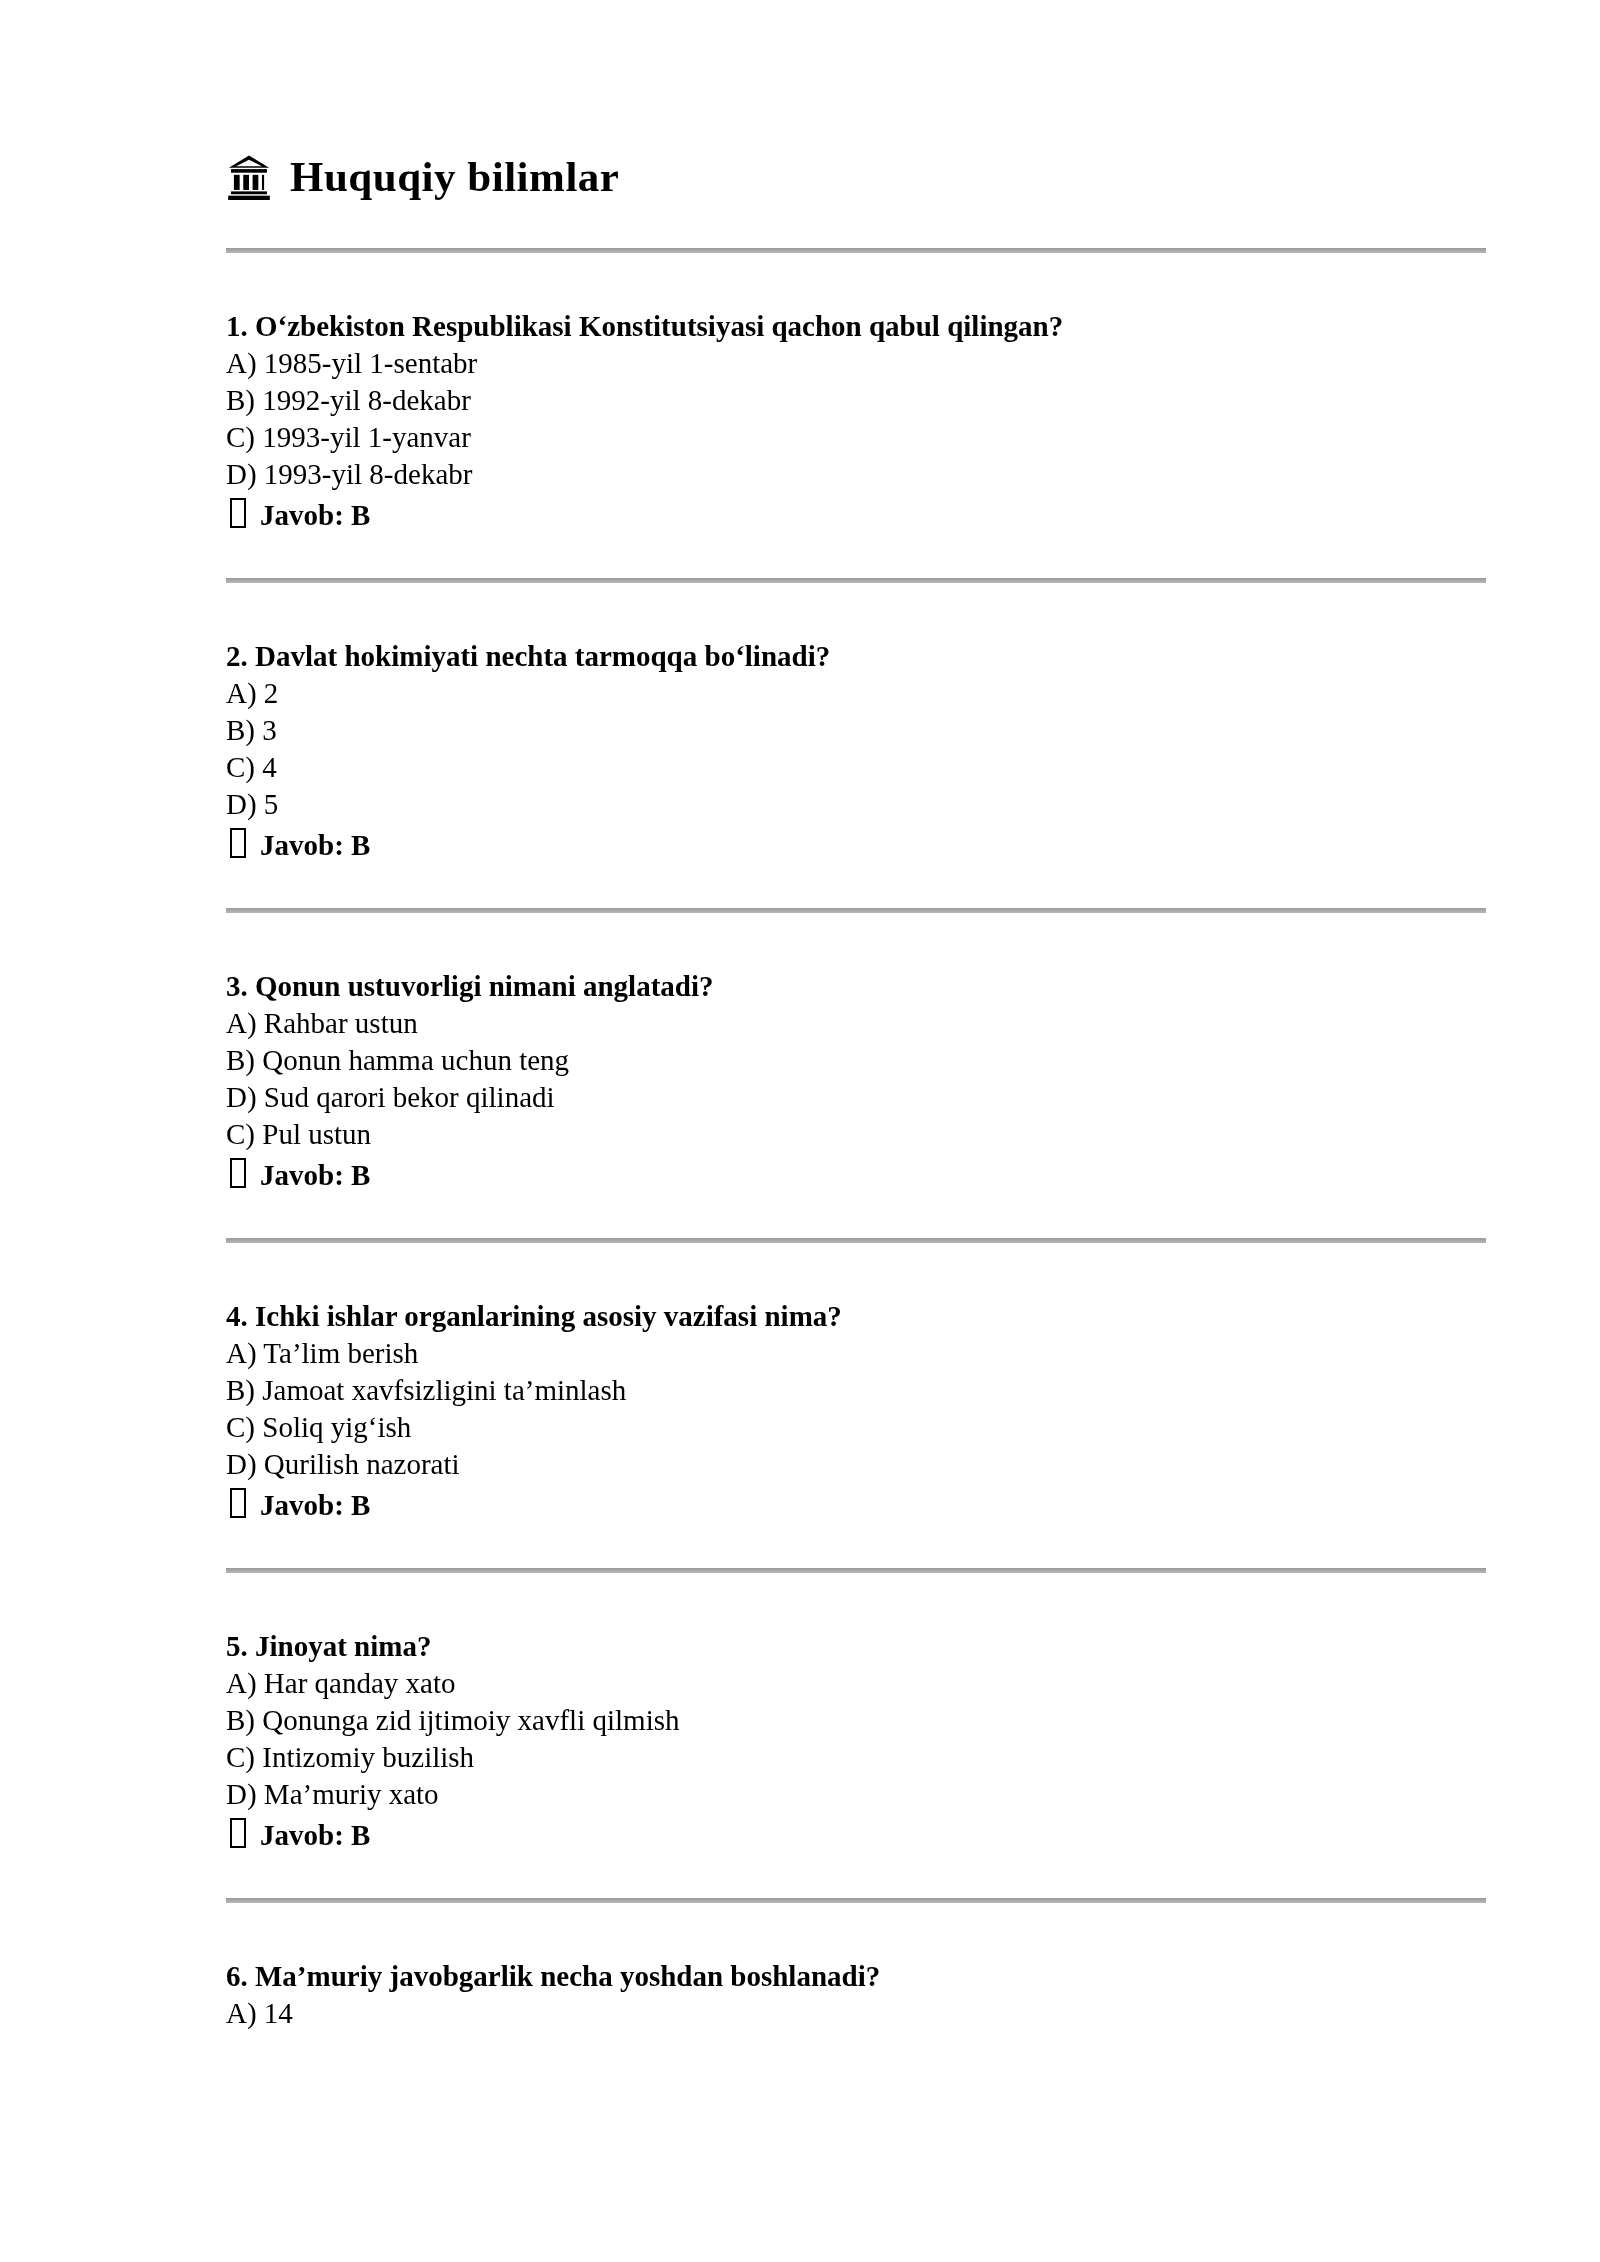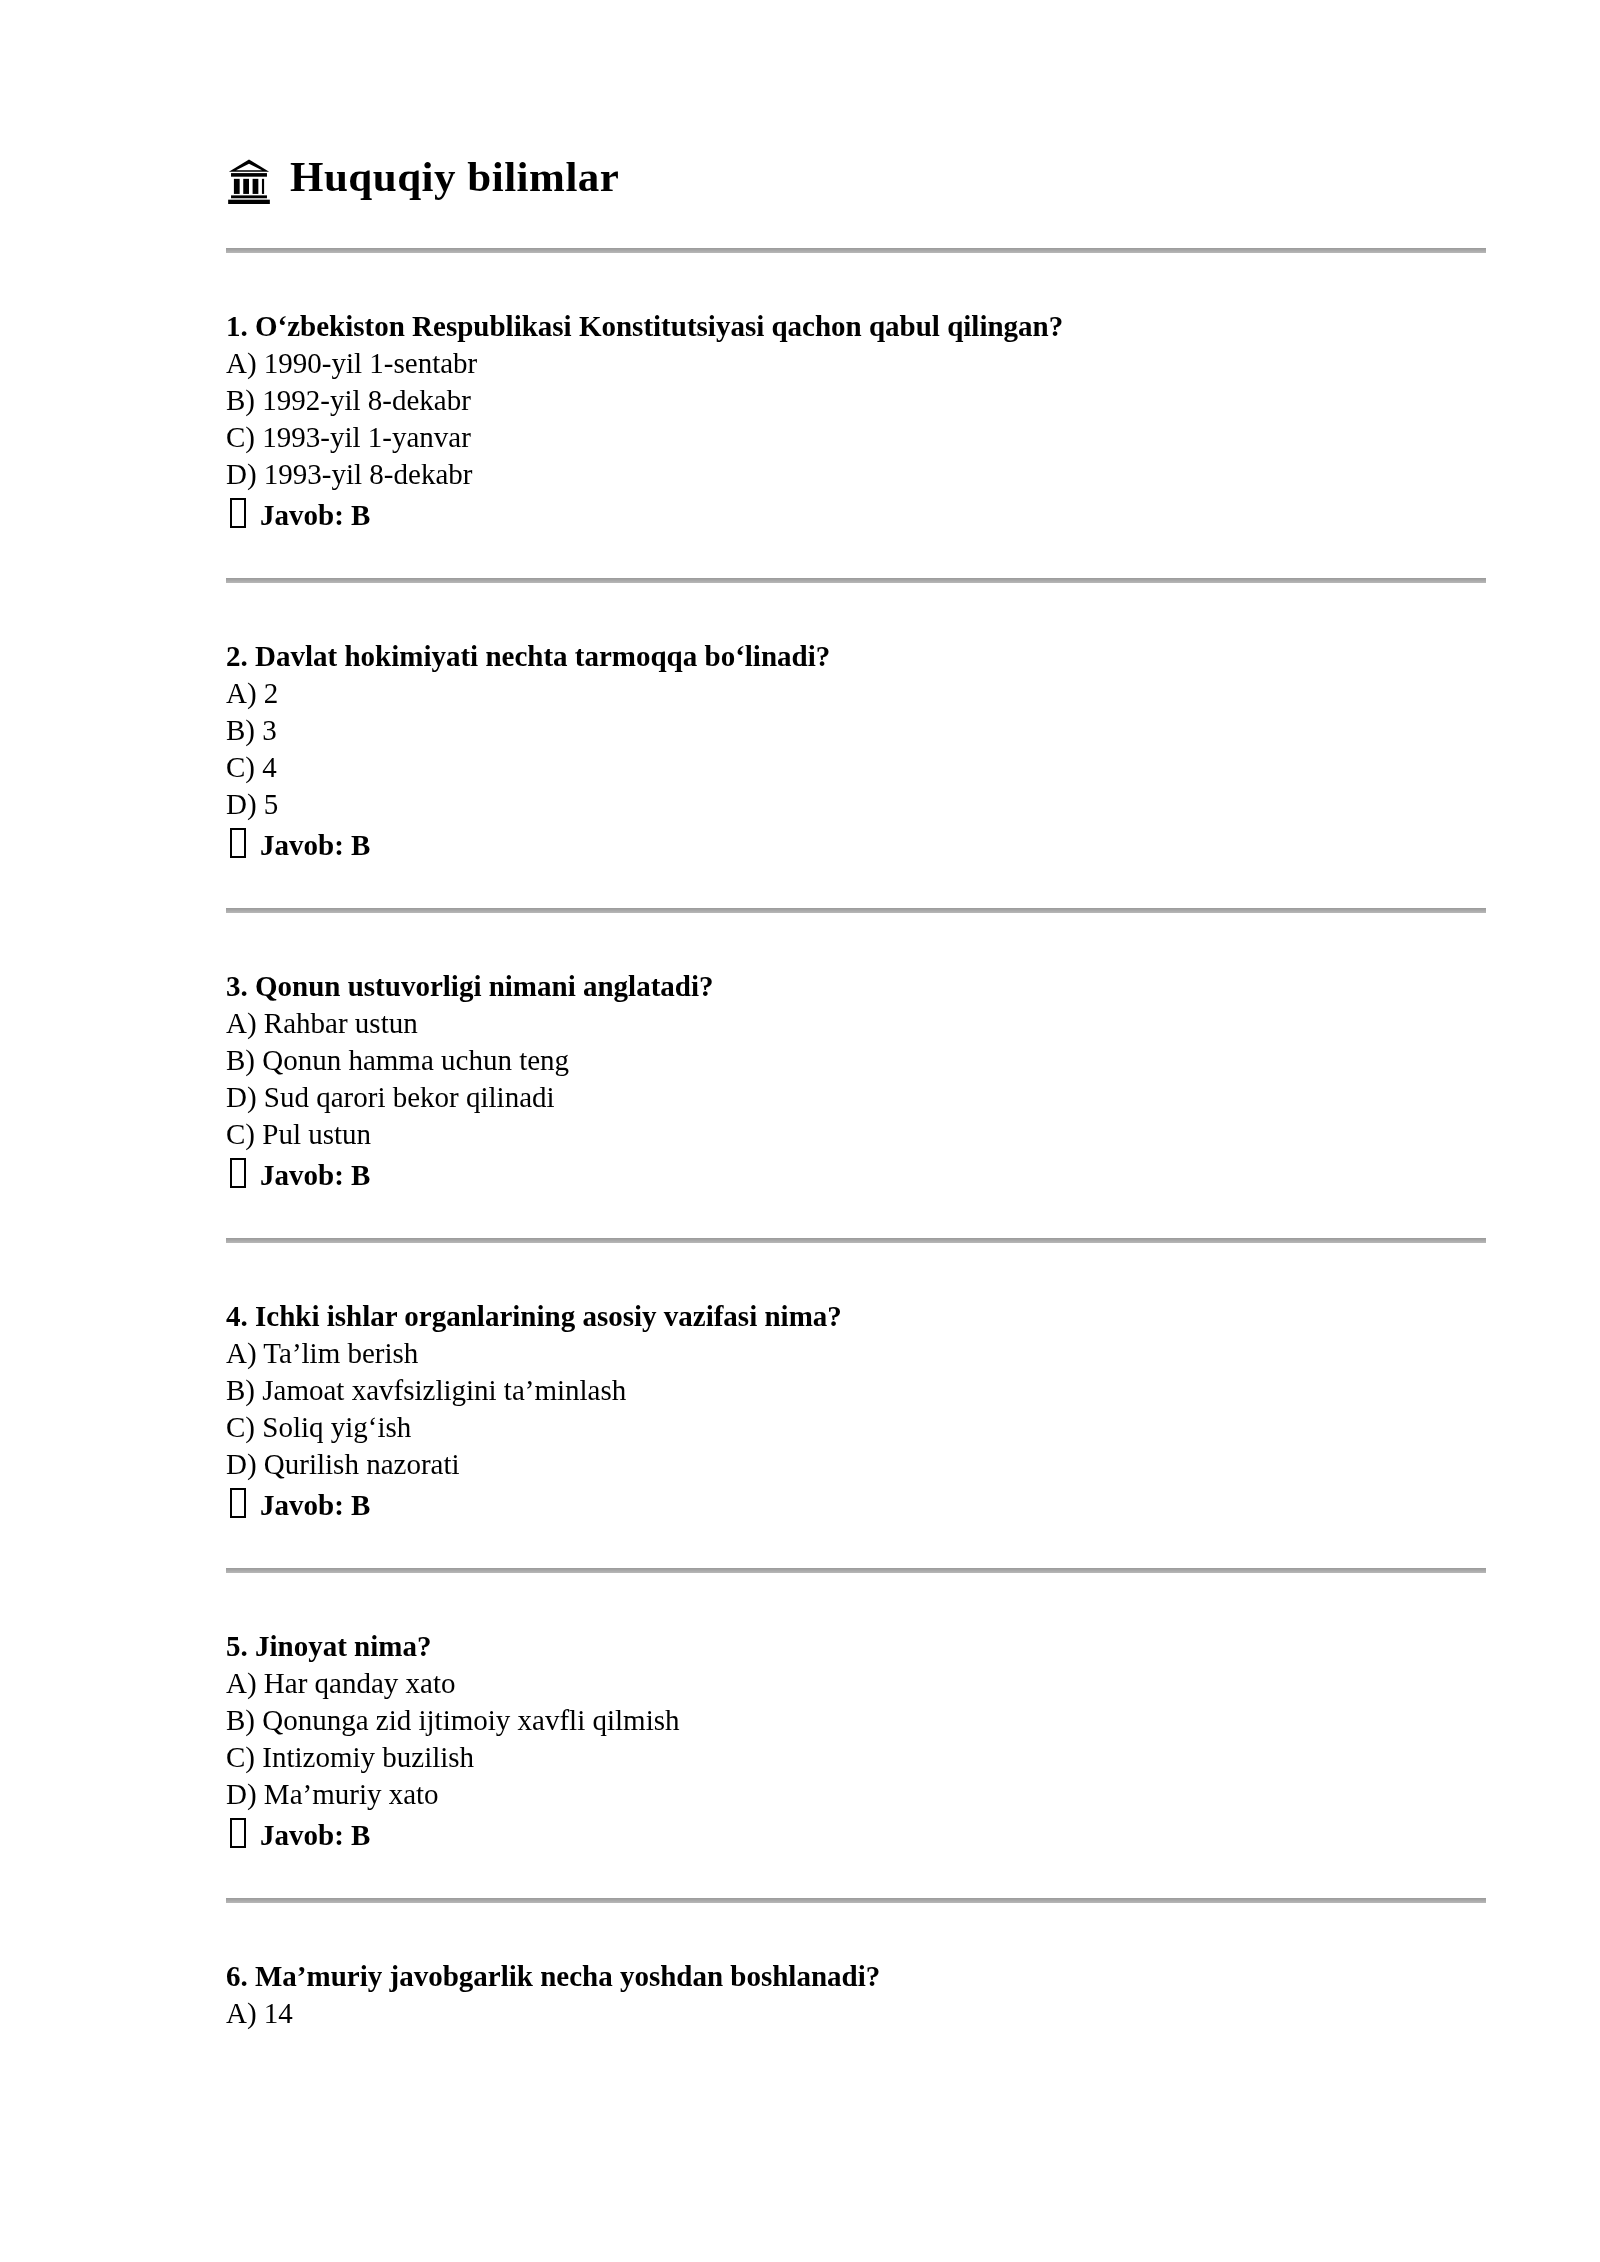--- a/index.html
+++ b/index.html
@@ -17,21 +17,21 @@
   .content {
     margin-left: 226px;
     width: 1260px;
   }
   .page-title {
     margin: 150px 0 0 0;
     font-size: 43px;
     line-height: 1.25;
     font-weight: bold;
     display: flex;
-    align-items: flex-end;
+    align-items: center;
     gap: 18px;
     letter-spacing: 0.5px;
   }
   .title-icon {
     width: 46px;
     height: 46px;
     flex: 0 0 auto;
     display: inline-block;
   }
   hr.divider {
@@ -84,21 +84,21 @@
         <rect x="3" y="58" width="58" height="6" fill="#000"></rect>
       </svg>
     </span>
     <span>Huquqiy bilimlar</span>
   </h1>
 
   <hr class="divider">
 
   <section class="question-block">
     <p class="question-text">1. O‘zbekiston Respublikasi Konstitutsiyasi qachon qabul qilingan?</p>
-    <p class="option-line">A) 1990-yil 1-sentabr</p>
+    <p class="option-line">A) 1985-yil 1-sentabr</p>
     <p class="option-line">B) 1992-yil 8-dekabr</p>
     <p class="option-line">C) 1993-yil 1-yanvar</p>
     <p class="option-line">D) 1993-yil 8-dekabr</p>
     <p class="answer-line"><span class="missing-glyph-box"></span><span>Javob: B</span></p>
   </section>
 
   <hr class="divider">
 
   <section class="question-block">
     <p class="question-text">2. Davlat hokimiyati nechta tarmoqqa bo‘linadi?</p>

